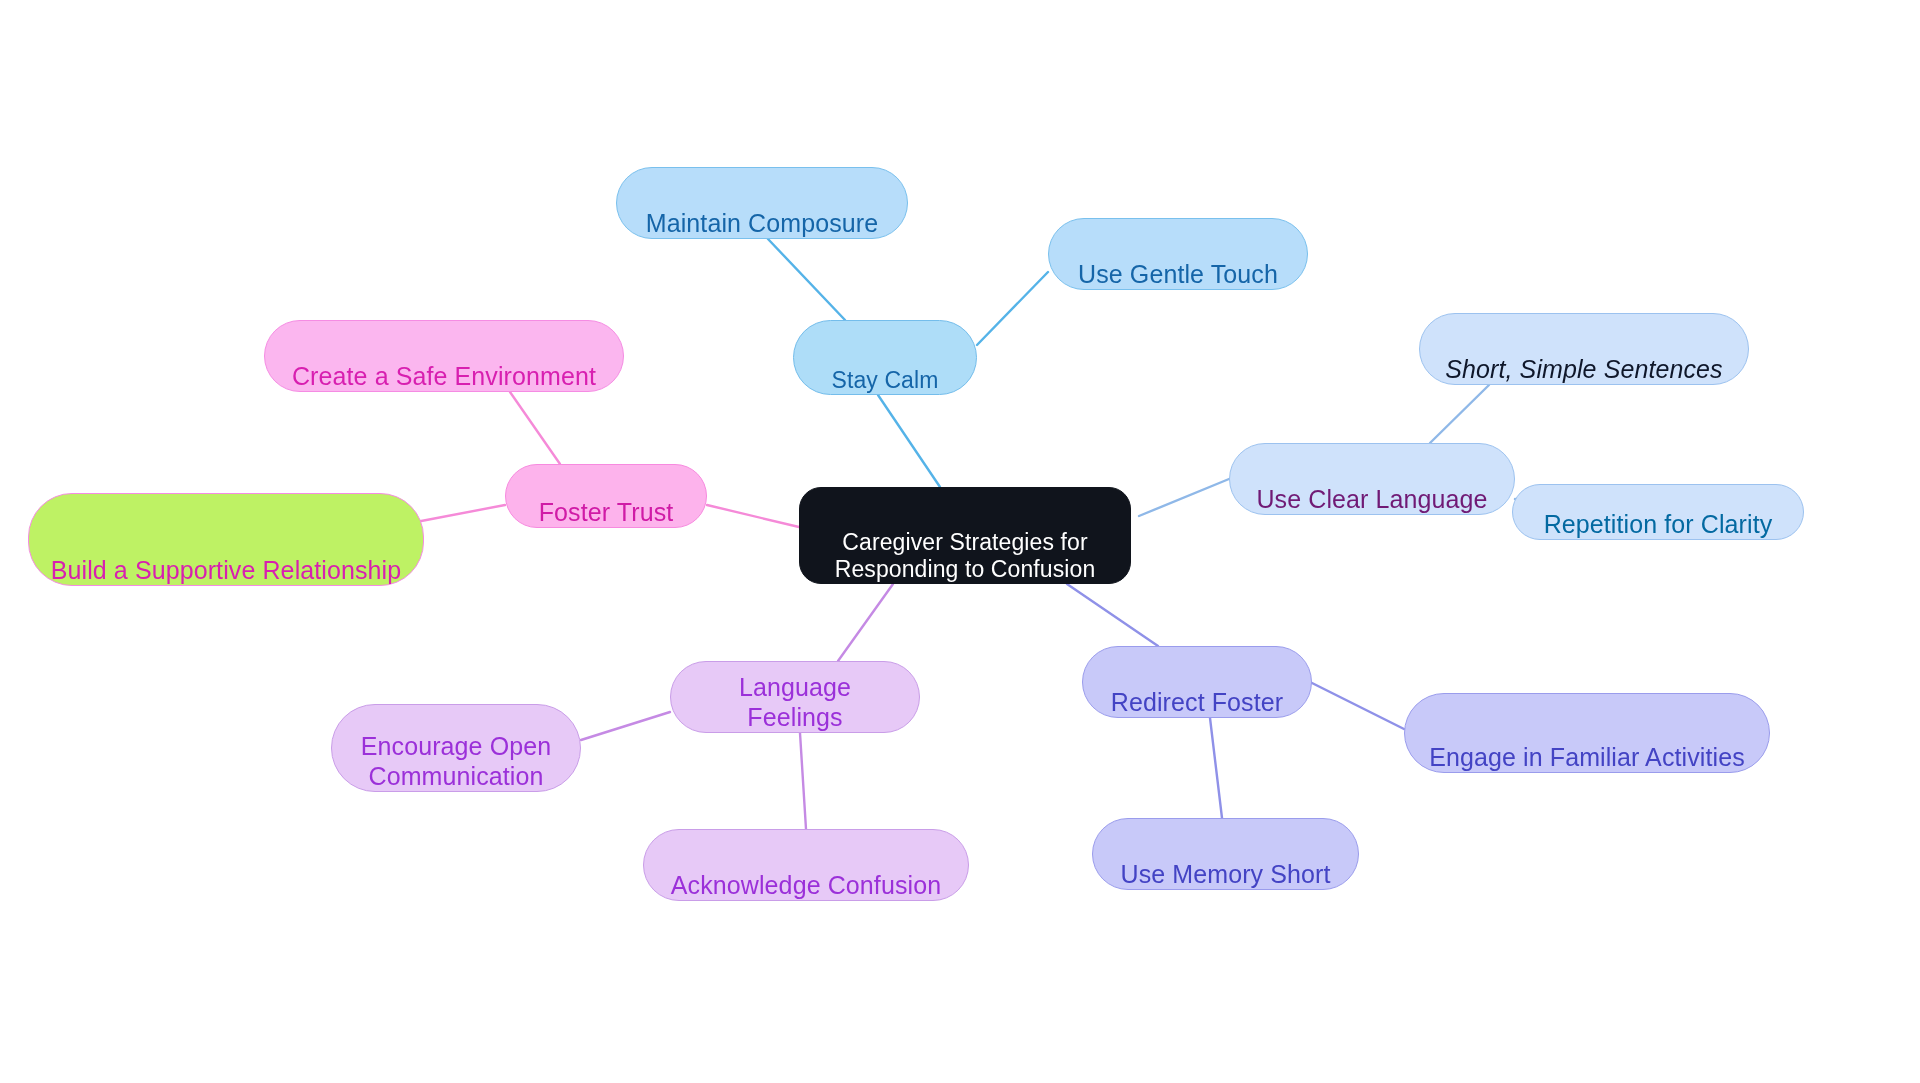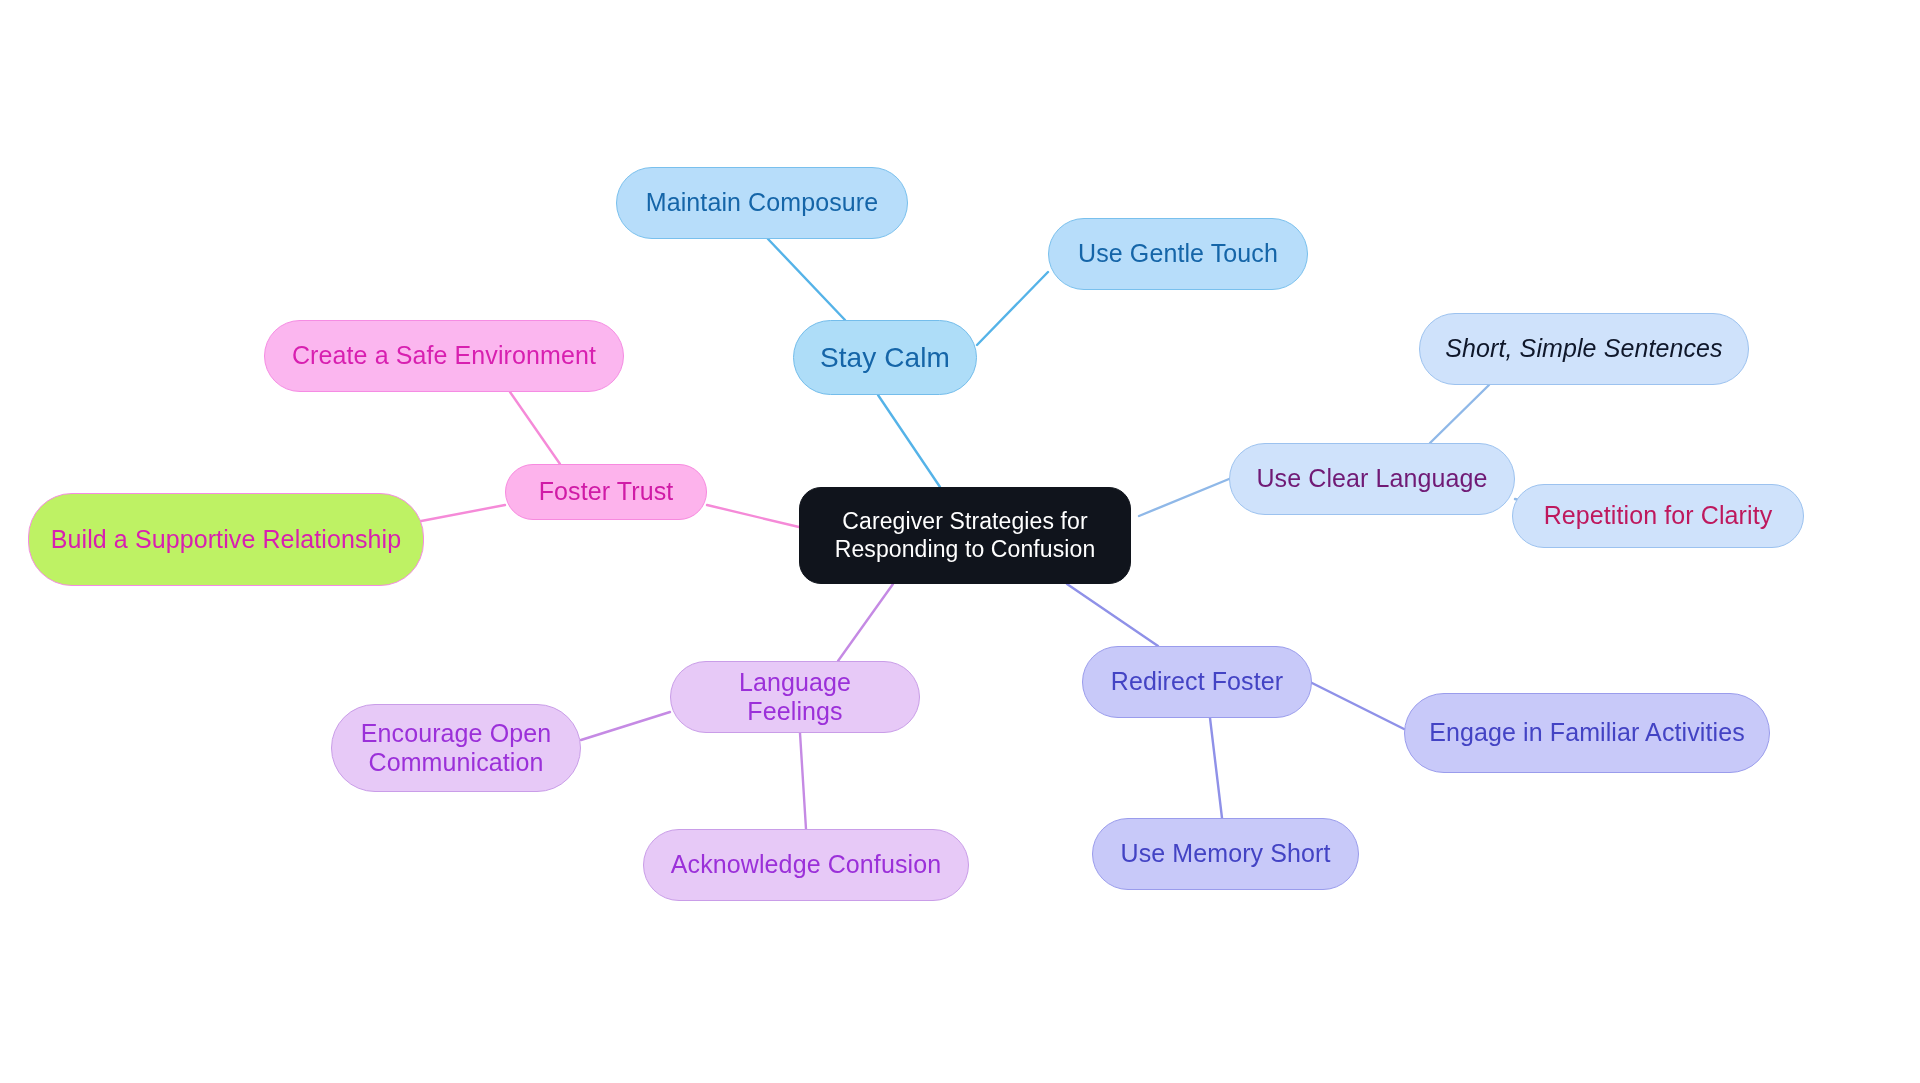--- a/index.html
+++ b/index.html
@@ -25,21 +25,21 @@
     left: 0;
     top: 0;
     width: 1920px;
     height: 1083px;
     pointer-events: none;
   }
   .node {
     position: absolute;
     box-sizing: border-box;
     display: flex;
-    align-items: center;
+    align-items: flex-end;
     justify-content: center;
     text-align: center;
     border-style: solid;
     border-width: 1px;
     white-space: pre-line;
     line-height: 1.18;
     letter-spacing: 0.1px;
   }
   .node-root {
     background: #10141c;
@@ -47,21 +47,21 @@
     color: #ffffff;
     border-radius: 22px;
     font-size: 23px;
     padding: 0 18px;
   }
   .node-blue-hub {
     background: #aeddf8;
     border-color: #74bdeb;
     color: #1565a8;
     border-radius: 44px;
-    font-size: 28px;
+    font-size: 23px;
     padding: 0 20px;
   }
   .node-blue {
     background: #b7ddfa;
     border-color: #79c0ed;
     color: #1565a8;
     border-radius: 44px;
     font-size: 25px;
     padding: 0 20px;
   }
@@ -128,25 +128,25 @@
       <line x1="505" y1="505" x2="416" y2="522" stroke="#f58ad8" stroke-width="2.4" stroke-linecap="round"></line>
     </svg>
   <div id="nodes">
       <div class="node node-root" style="left: 799px; top: 487px; width: 332px; height: 97px; background: rgb(16, 20, 28); color: rgb(255, 255, 255);"><span>Caregiver Strategies for
 Responding to Confusion</span></div>
       <div class="node node-blue-hub" style="left: 793px; top: 320px; width: 184px; height: 75px; background: rgb(174, 221, 248); border-color: rgb(116, 189, 235); color: rgb(21, 101, 168);"><span>Stay Calm</span></div>
       <div class="node node-blue" style="left: 616px; top: 167px; width: 292px; height: 72px; background: rgb(183, 221, 250); border-color: rgb(121, 192, 237); color: rgb(21, 101, 168);"><span>Maintain Composure</span></div>
       <div class="node node-blue" style="left: 1048px; top: 218px; width: 260px; height: 72px; background: rgb(183, 221, 250); border-color: rgb(121, 192, 237); color: rgb(21, 101, 168);"><span>Use Gentle Touch</span></div>
       <div class="node node-blue-soft" style="left: 1229px; top: 443px; width: 286px; height: 72px; background: rgb(207, 226, 251); border-color: rgb(156, 194, 239); color: #701a75;"><span>Use Clear Language</span></div>
       <div class="node node-blue-soft" style="left: 1419px; top: 313px; width: 330px; height: 72px; background: rgb(207, 226, 251); border-color: rgb(156, 194, 239); color: #0f172a; font-style: italic;"><span>Short, Simple Sentences</span></div>
-      <div class="node node-blue-soft" style="left: 1512px; top: 484px; width: 292px; height: 64px; background: rgb(207, 226, 251); border-color: rgb(156, 194, 239); color: #be185d;"><span>Repetition for Clarity</span></div>
+      <div class="node node-blue-soft" style="left: 1512px; top: 484px; width: 292px; height: 56px; background: rgb(207, 226, 251); border-color: rgb(156, 194, 239); color: #0369a1;"><span>Repetition for Clarity</span></div>
       <div class="node node-indigo" style="left: 1082px; top: 646px; width: 230px; height: 72px; background: rgb(200, 201, 249); border-color: rgb(154, 156, 236); color: rgb(67, 67, 196);"><span>Redirect Foster</span></div>
       <div class="node node-indigo" style="left: 1404px; top: 693px; width: 366px; height: 80px; background: rgb(200, 201, 249); border-color: rgb(154, 156, 236); color: rgb(67, 67, 196);"><span>Engage in Familiar Activities</span></div>
       <div class="node node-indigo" style="left: 1092px; top: 818px; width: 267px; height: 72px; background: rgb(200, 201, 249); border-color: rgb(154, 156, 236); color: rgb(67, 67, 196);"><span>Use Memory Short</span></div>
       <div class="node node-violet" style="left: 670px; top: 661px; width: 250px; height: 72px; background: rgb(231, 201, 247); border-color: rgb(201, 157, 232); color: rgb(155, 48, 217);"><span>Language Feelings</span></div>
       <div class="node node-violet" style="left: 331px; top: 704px; width: 250px; height: 88px; background: rgb(231, 201, 247); border-color: rgb(201, 157, 232); color: rgb(155, 48, 217);"><span>Encourage Open
 Communication</span></div>
       <div class="node node-violet" style="left: 643px; top: 829px; width: 326px; height: 72px; background: rgb(231, 201, 247); border-color: rgb(201, 157, 232); color: rgb(155, 48, 217);"><span>Acknowledge Confusion</span></div>
-      <div class="node node-pink" style="left: 505px; top: 464px; width: 202px; height: 56px; background: rgb(253, 179, 236); border-color: rgb(247, 138, 223); color: rgb(208, 27, 166);"><span>Foster Trust</span></div>
+      <div class="node node-pink" style="left: 505px; top: 464px; width: 202px; height: 64px; background: rgb(253, 179, 236); border-color: rgb(247, 138, 223); color: rgb(208, 27, 166);"><span>Foster Trust</span></div>
       <div class="node node-pink-soft" style="left: 264px; top: 320px; width: 360px; height: 72px; background: rgb(251, 182, 239); border-color: rgb(245, 140, 227); color: rgb(216, 31, 176);"><span>Create a Safe Environment</span></div>
       <div class="node node-pink-soft" style="left: 28px; top: 493px; width: 396px; height: 93px; background: #bef264; border-color: rgb(245, 140, 227); color: rgb(216, 31, 176);"><span>Build a Supportive Relationship</span></div>
     </div>
 </div>
 
 </body></html>

